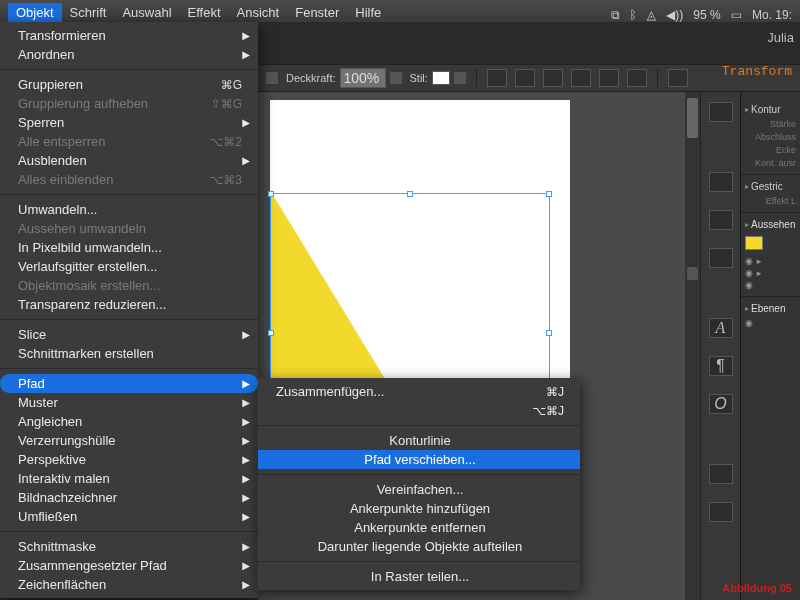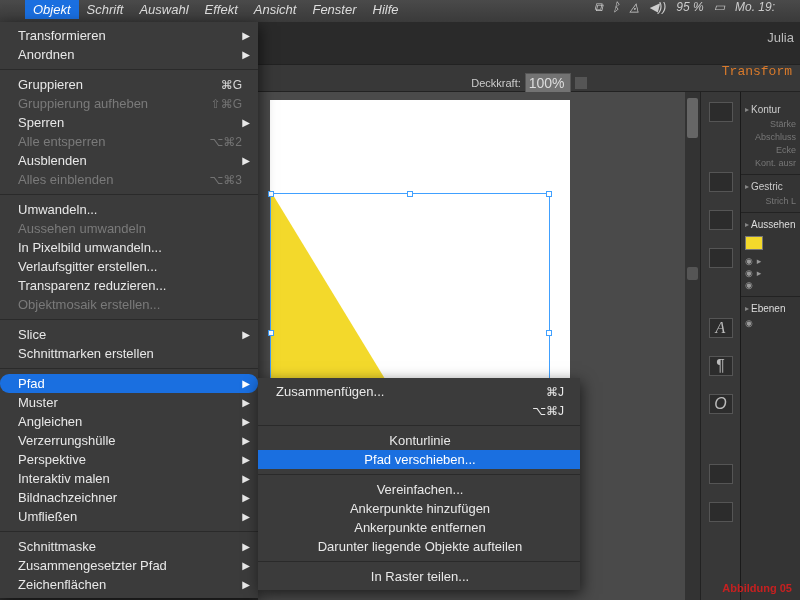--- a/index.html
+++ b/index.html
@@ -1,27 +1,27 @@
 <!DOCTYPE html>
 <html><head>
 <meta charset="utf-8">
 <style>
 * { margin: 0; padding: 0; box-sizing: border-box; font-family: "Helvetica Neue", Arial, sans-serif; user-select: none; }
 body { background: #2a2a2a; width: 800px; height: 600px; overflow: hidden; position: relative; }
 
 
-.menubar { height: 22px; background: linear-gradient(#4a4a4a, #3a3a3a); display: flex; align-items: flex-start; color: #ddd; font-size: 13px; padding: 0 25px; font-style: italic; }
+.menubar { height: 22px; background: linear-gradient(#4a4a4a, #3a3a3a); display: flex; align-items: flex-end; color: #ddd; font-size: 13px; padding: 0 8px; }
 .menubar .menu-item { padding: 2px 8px; cursor: default; }
 .menubar .menu-item.active { background: #1a6fe0; color: #fff; }
 .menubar .right { margin-left: auto; display: flex; align-items: center; gap: 10px; font-size: 12px; }
 .menubar .right span, .menubar .right svg { color: #ccc; }
 
 
 .app-title { position: absolute; top: 30px; right: 6px; color: #bbb; font-size: 13px; }
-.toolbar { position: absolute; top: 64px; left: 258px; right: 0; height: 28px; background: #383838; border-top:1px solid #222; border-bottom:1px solid #222; display:flex; align-items:center; gap:8px; padding:0 8px; color:#ccc; font-size:11px;flex-direction:column; }
+.toolbar { position: absolute; top: 64px; left: 258px; right: 0; height: 28px; background: #383838; border-top:1px solid #222; border-bottom:1px solid #222; display:flex; align-items:center; gap:8px; padding:0 8px; color:#ccc; font-size:11px; }
 .toolbar .field { display:flex; align-items:center; gap:4px; }
 .toolbar input[type="text"] { width:46px; background:#737373; border:1px solid #555; color:#ddd; font-size:14px; padding:1px 3px; }
 .toolbar .swatch { width:18px; height:14px; background:#fff; border:1px solid #555; }
 .toolbar .drop { width:12px; height:12px; background:#555; }
 .toolbar .sep { width:1px; height:18px; background:#222; margin:0 2px;}
 .toolbar .tico { width:20px; height:18px; border:1px solid #555; background:#2f2f2f; }
 .tabname { position:absolute; top:64px; right:8px; color:#d97a2b; font-size:13px;font-family:Liberation Mono, monospace; }
 
 
 .dropdown { position:absolute; top:22px; left:0; width:258px; background:#3b3b3b; box-shadow: 2px 4px 14px rgba(0,0,0,.6); color:#e8e8e8; font-size:13px; padding:4px 0; }
@@ -158,21 +158,21 @@
 </div>
 
 <div class="panels">
   <div class="phdr">Kontur</div>
   <div class="line">Stärke</div>
   <div class="line">Abschluss</div>
   <div class="line">Ecke</div>
   <div class="line">Kont. ausr</div>
   <div class="sep"></div>
   <div class="phdr">Gestric</div>
-  <div class="line">Strich  L</div>
+  <div class="line">Effekt  L</div>
   <div class="sep"></div>
   <div class="phdr" style="color:#ddd">Aussehen</div>
   <span class="sw"></span>
   <div class="eye"><span>◉</span>▸</div>
   <div class="eye"><span>◉</span>▸</div>
   <div class="eye">
       <span>◉</span>
     </div>
   <div class="sep"></div>
   <div class="phdr" style="color:#ddd">Ebenen</div>
@@ -224,25 +224,25 @@
     </div>
     <div class="row disabled">
       <span>Aussehen umwandeln</span>
     </div>
     <div class="row">
       <span>In Pixelbild umwandeln...</span>
     </div>
     <div class="row">
       <span>Verlaufsgitter erstellen...</span>
     </div>
+    <div class="row disabled">
+      <span>Objektmosaik erstellen...</span>
+    </div>
     <div class="row">
       <span>Transparenz reduzieren...</span>
-    </div>
-    <div class="row disabled">
-      <span>Objektmosaik erstellen...</span>
     </div>
     <hr>
     <div class="row">
       <span>Slice</span>
       <span class="arrow">▶</span>
     </div>
     <div class="row">
       <span>Schnittmarken erstellen</span>
     </div>
     <hr>

